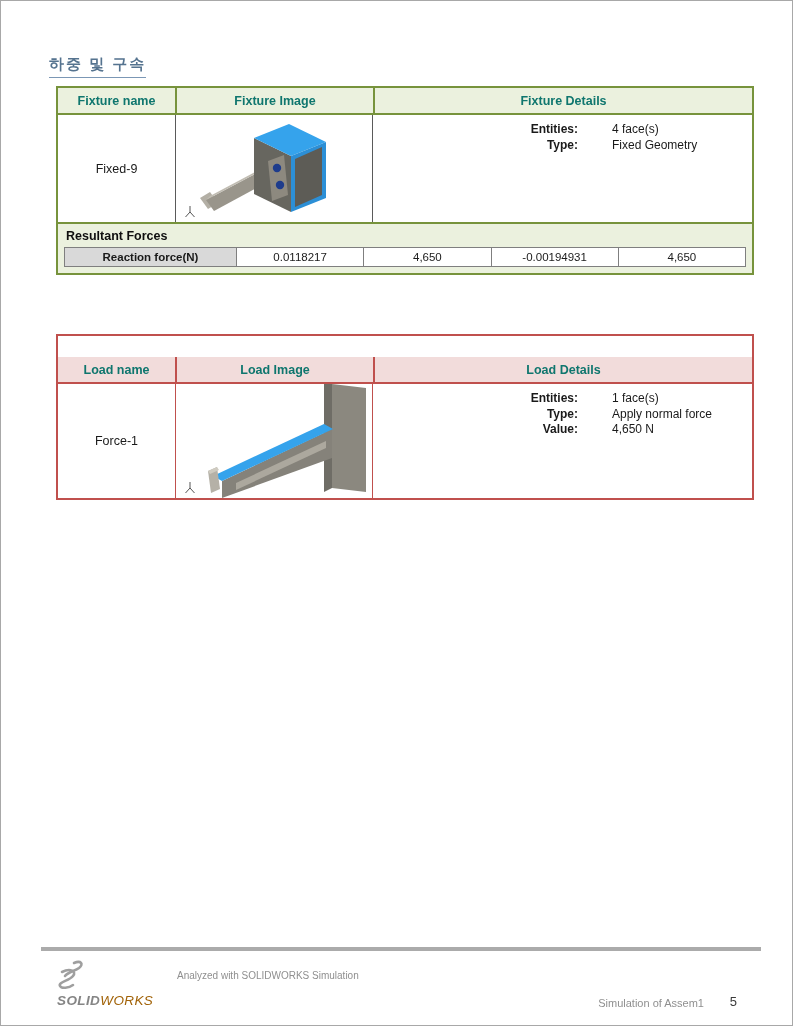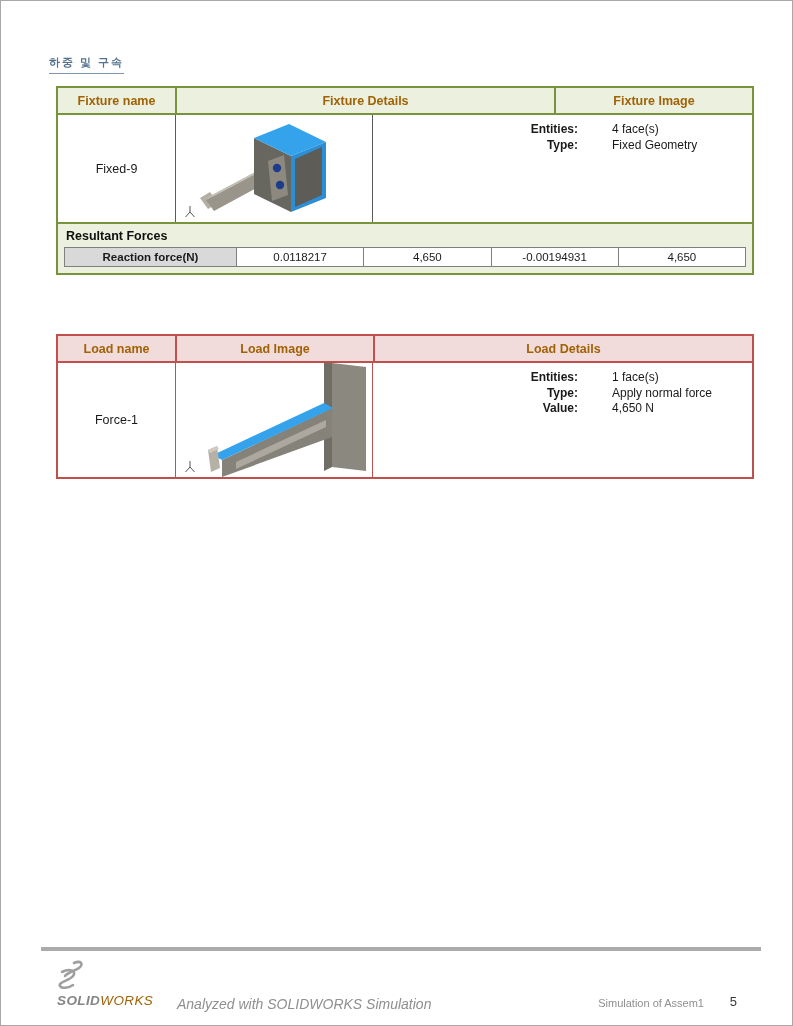--- a/index.html
+++ b/index.html
@@ -6,30 +6,30 @@
   .page {
     position:relative; width:793px; height:1026px; margin:0 auto;
     background:#ffffff; border:1px solid #a8a8a8; box-sizing:border-box;
     font-family:"Liberation Sans", sans-serif; color:#1a1a1a;
     overflow:hidden;
   }
 
   
   .section-title {
     position:absolute; left:48px; top:54px;
-    font-size:11px; font-weight:bold; color:#55738F; letter-spacing:2px;text-align:center;
+    font-size:15px; font-weight:bold; color:#55738F; letter-spacing:2px;text-align:center;
   }
   .section-title span { border-bottom:1px solid #7b97b5; padding-bottom:3px; display:inline-block; }
 
   
   .otable { position:absolute; left:55px; width:698px; box-sizing:border-box; background:#fff; }
   .otable .hdr { display:flex; }
   .otable .hdr-cell {
     box-sizing:border-box; padding:6px 4px 5px; font-weight:bold; font-size:12.5px;
-    text-align:center; color:#a16207;
+    text-align:center; color:#0f766e;
   }
   .otable .body { display:flex; background:#fff; }
   .otable .name-cell {
     box-sizing:border-box; width:117px; display:flex; align-items:center; justify-content:center;
     font-size:12.5px;
   }
   .otable .image-cell { box-sizing:border-box; width:198px; position:relative; background:#fff; overflow:hidden; }
   .otable .details-cell { box-sizing:border-box; flex:1; padding-top:7px; font-size:12px; }
   .detail-line { display:flex; line-height:15.5px;gap:24px; }
   .detail-label { width:205px; text-align:right; font-weight:bold; }
@@ -48,59 +48,59 @@
   table.forces { width:100%; border-collapse:collapse; background:#fff; table-layout:fixed; }
   .forces th, .forces td {
     border:1px solid #7f7f7f; font-size:11.5px; padding:2px 3px; text-align:center; height:14px;
     overflow:hidden; white-space:nowrap;
   }
   .forces th { background:#D9D9D9; font-weight:bold; }
   .forces td.comp { background:#D9D9D9; font-weight:bold; }
 
   
   .rtable { top:333px; border:2px solid #C0504D; }
-  .rtable .hdr { background:#F2DCDB; }
+  .rtable .hdr { background:#F2DCDB;margin-top:21px; }
   .rtable .hdr-cell + .hdr-cell { border-left:2px solid #C0504D; }
   .rtable .body { border-top:2px solid #C0504D; height:114px; }
   .rtable .image-cell { border-left:1px solid #C0504D; border-right:1px solid #C0504D; }
 
   
   .col-name { width:117px; }
   .col-image { width:198px; }
   .col-details { flex:1; }
 
   .triad { position:absolute; left:8px; bottom:4px; }
 
   
   .footer-rule { position:absolute; left:40px; top:946px; width:720px; height:4px; background:#ABABAB; }
   .logo-swoosh { position:absolute; left:52px; top:958px; }
   .brand {
     position:absolute; left:56px; top:992px; font-style:italic; font-size:13.5px;
     color:#8d8d8d; letter-spacing:0.4px;
   }
   .brand .b1 { font-weight:bold; color:#858585; }
   .brand .b2 { font-weight:normal; color:#a16207;margin-top:24px; }
-  .footer-left { position:absolute; left:176px; top:995px; font-size:14px; color:#8f8f8f;font-style:italic; }
+  .footer-left { position:absolute; left:176px; top:969px; font-size:10px; color:#8f8f8f; }
   .footer-right { position:absolute; right:88px; top:996px; font-size:11px; color:#8f8f8f; }
   .page-num { position:absolute; right:55px; top:993px; font-size:13px; color:#3a3a3a; }
 </style>
 </head>
 <body>
 
 <div class="page">
 
   <div class="section-title">
     <span>하중 및 구속</span>
   </div>
 
   <div class="otable gtable">
     <div class="hdr">
       <div class="hdr-cell col-name">Fixture name</div>
+      <div class="hdr-cell col-image">Fixture Image</div>
       <div class="hdr-cell col-details">Fixture Details</div>
-      <div class="hdr-cell col-image">Fixture Image</div>
     </div>
     <div class="body">
       <div class="name-cell">Fixed-9</div>
       <div class="image-cell">
         <svg width="198" height="107" viewBox="0 0 198 107">
 
           <polygon points="24,83 34,77 42,88 32,94" fill="#b3afa5"></polygon>
           <polygon points="30,85 94,51 101,62 38,96" fill="#99958b"></polygon>
           <polygon points="30,85 94,51 96,48 34,81" fill="#c0bcb2"></polygon>
 

